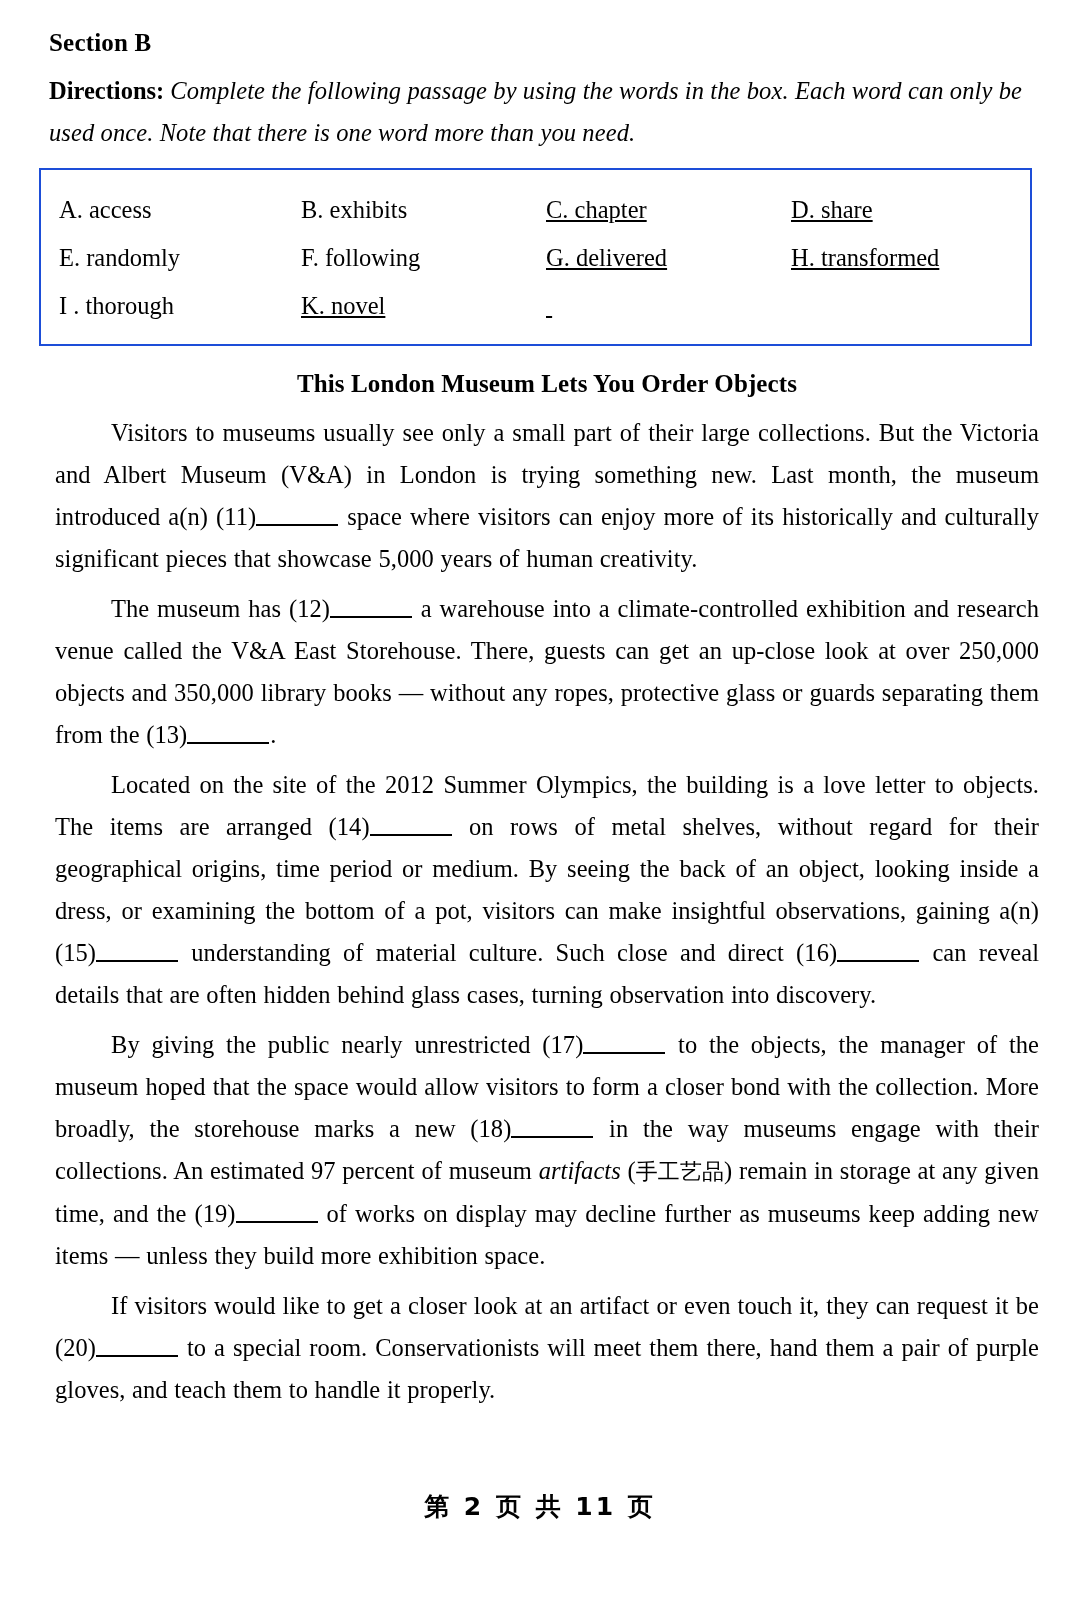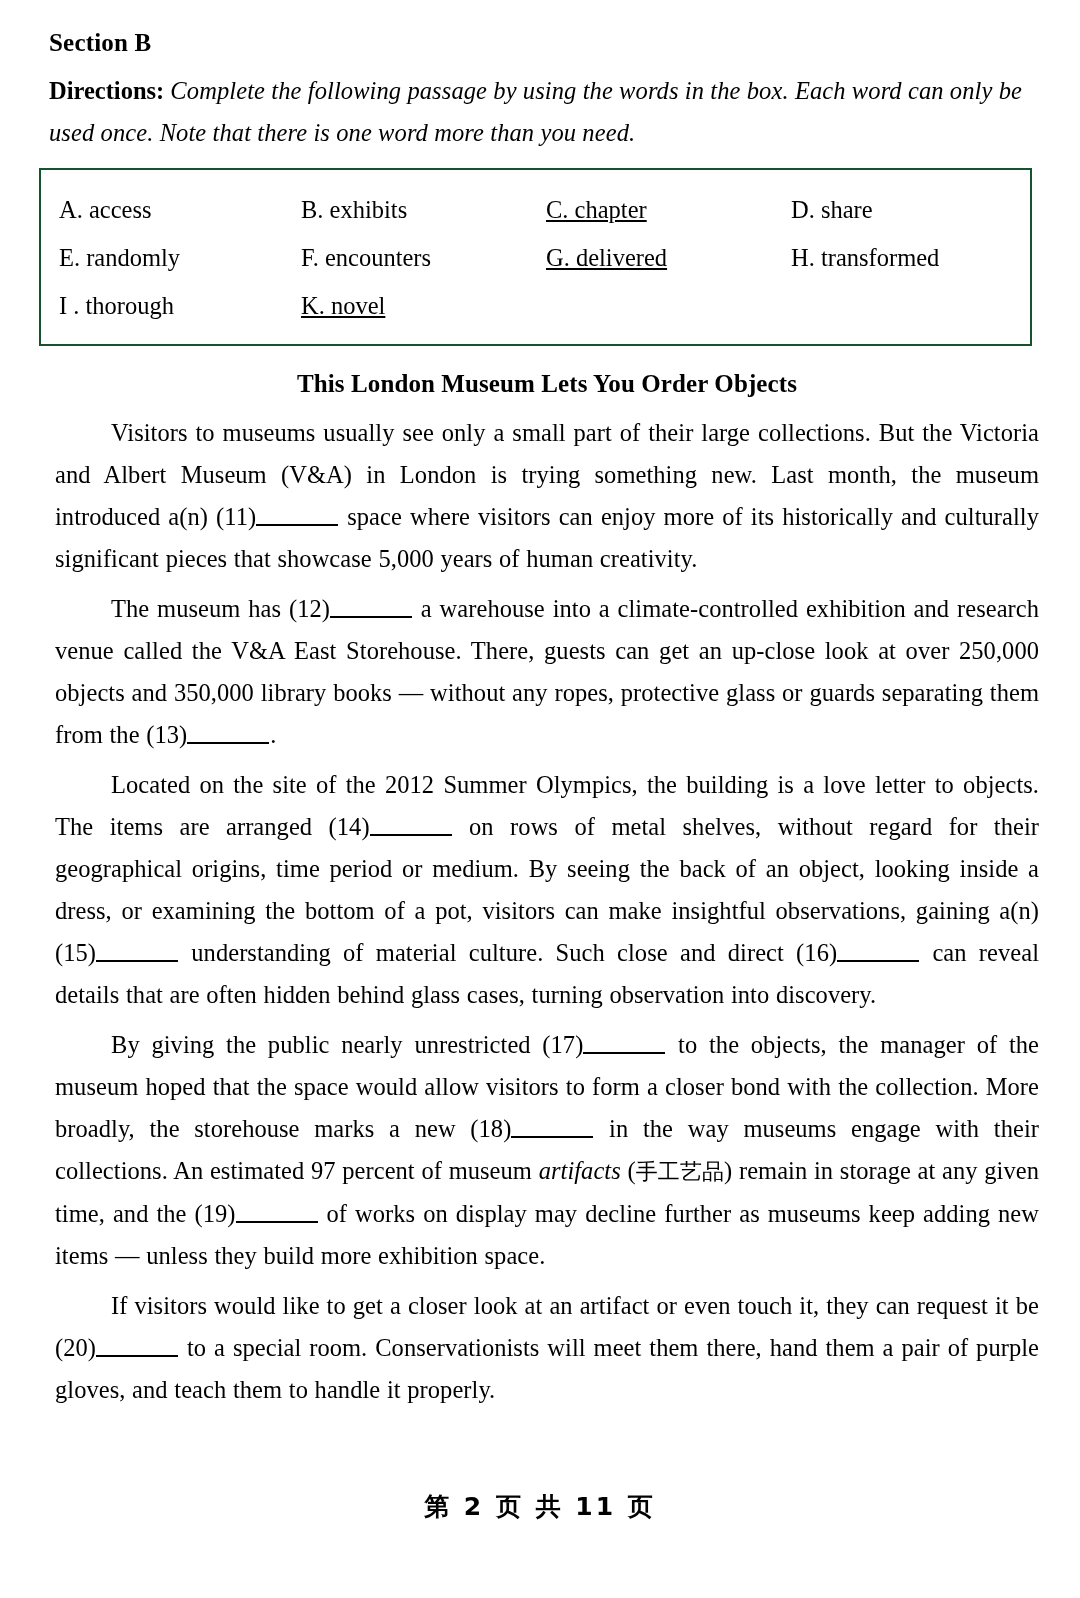--- a/index.html
+++ b/index.html
@@ -45,41 +45,41 @@
     font-weight: bold;
     text-align: center;
   }
   .directions-text {
     font-style: italic;
     letter-spacing: 0.1px;
   }
 
   
   .word-box {
-    border: 2px solid #14532d;
+    border: 2px solid #1d4ed8;
     box-sizing: border-box;
     width: 993px;
     margin: 0 0 0 -8px;
     padding: 16px 0 14px 0;
   }
   .word-row {
     display: flex;
     height: 48px;
     align-items: center;
   }
   .word-cell {
     font-size: 24.5px;
     line-height: 30px;
     box-sizing: border-box;
     padding-left: 10px;
   }
   .wc-0 { width: 250px; padding-left: 18px; }
   .wc-1 { width: 245px; }
   .wc-2 { width: 245px; text-decoration: underline; }
-  .wc-3 { width: 245px; }
+  .wc-3 { width: 245px; text-decoration: underline; }
 
   
   .passage-title {
     text-align: center;
     font-size: 25px;
     font-weight: bold;
     line-height: 32px;
     margin: 22px 0 12px 0;
     letter-spacing: 0.1px;
   }
@@ -134,21 +134,21 @@
 
   <div class="word-box" id="word-box">
       <div class="word-row">
         <div class="word-cell wc-0">A. access</div>
         <div class="word-cell wc-1">B. exhibits</div>
         <div class="word-cell wc-2">C. chapter</div>
         <div class="word-cell wc-3">D. share</div>
       </div>
       <div class="word-row">
         <div class="word-cell wc-0">E. randomly</div>
-        <div class="word-cell wc-1">F. encounters</div>
+        <div class="word-cell wc-1">F. following</div>
         <div class="word-cell wc-2">G. delivered</div>
         <div class="word-cell wc-3">H. transformed</div>
       </div>
       <div class="word-row">
         <div class="word-cell wc-0">I . thorough</div>
         <div class="word-cell wc-2">K. novel</div>
         <div class="word-cell wc-3">&nbsp;</div>
       </div>
     </div>
 

